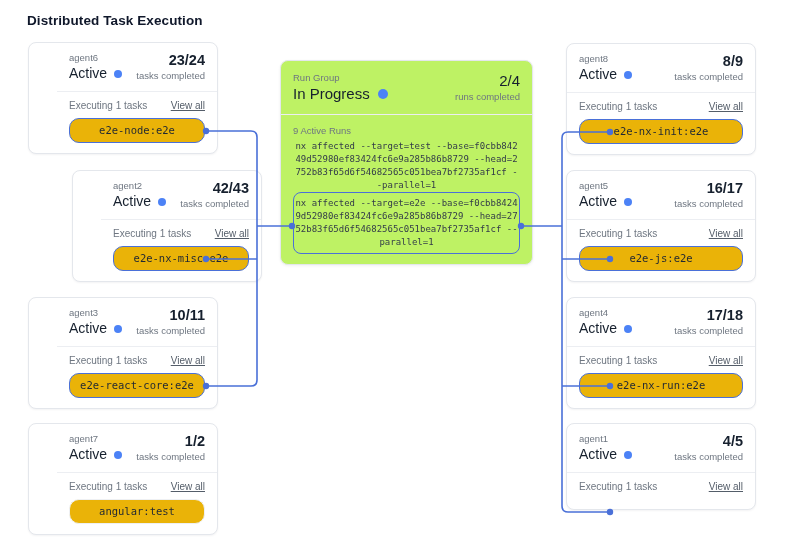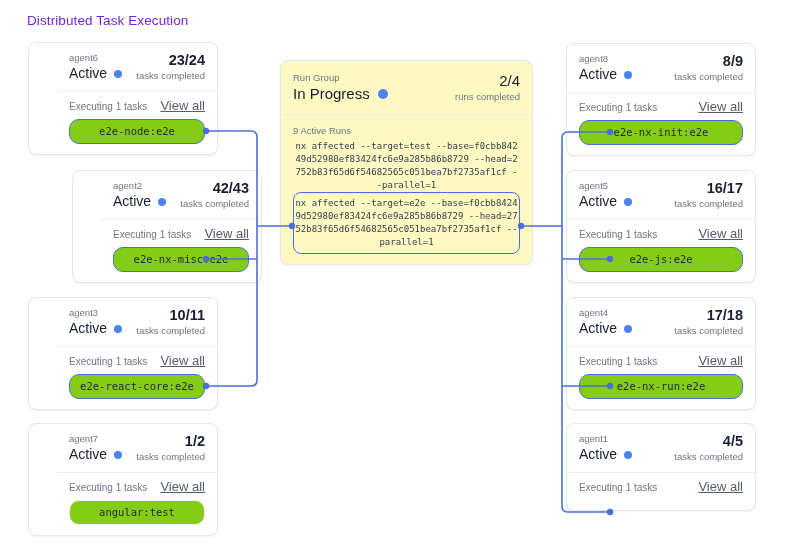--- a/index.html
+++ b/index.html
@@ -8,46 +8,46 @@
     --ink:#16202e;
     --muted:#6e7681;
     --card-border:#e4e7ec;
     --divider:#eceef2;
   }
   *{box-sizing:border-box;margin:0;padding:0;}
   html,body{background:#fff;}
   body{font-family:"Liberation Sans",sans-serif;}
   .stage{position:relative;width:800px;height:549px;background:#fff;overflow:hidden;}
 
-  .page-title{position:absolute;left:27px;top:13px;font-size:13.5px;font-weight:400;color:#6d28d9;letter-spacing:.1px;}
+  .page-title{position:absolute;left:27px;top:13px;font-size:13.5px;font-weight:700;color:#0f172a;letter-spacing:.1px;}
 
   
   .agent-card{position:absolute;width:190px;background:#fff;border:1px solid var(--card-border);
     border-radius:8px;box-shadow:0 1px 2px rgba(16,24,40,.05);}
   .col-left .agent-card{left:28px;padding-left:28px;}
   .col-right .agent-card{left:566px;}
   .agent-header{display:flex;justify-content:space-between;padding:9px 12px 8px;}
   .agent-name{font-size:9.5px;line-height:12px;color:var(--muted);}
   .agent-status{font-size:14px;line-height:19px;color:var(--ink);display:flex;align-items:center;gap:7px;}
   .dot{width:8px;height:8px;border-radius:50%;background:var(--status-dot);display:inline-block;}
   .agent-header-right{text-align:right;}
   .agent-count{font-size:14.5px;line-height:17px;color:var(--ink);font-weight:bold;}
   .count-label{font-size:9.5px;line-height:13px;color:var(--muted);}
   .card-divider{height:1px;background:var(--divider);}
   .agent-footer{padding:8px 12px 10px;}
   .exec-row{display:flex;justify-content:space-between;align-items:baseline;margin-bottom:6px;}
   .exec-label{font-size:10px;line-height:12px;color:var(--muted);}
-  .view-all{font-size:13px;line-height:12px;color:#545d69;text-decoration:underline;cursor:pointer;}
+  .view-all{font-size:10px;line-height:12px;color:#545d69;text-decoration:underline;cursor:pointer;}
   .task-pill{height:25px;border:1.5px solid var(--accent);border-radius:10px;
     font-family:"DejaVu Sans Mono",monospace;font-size:10.5px;line-height:22px;
-    color:#1f2733;text-align:center;background:#84cc16;white-space:nowrap;overflow:hidden;}
+    color:#1f2733;text-align:center;background:#eab308;white-space:nowrap;overflow:hidden;}
   .task-pill.plain{border-color:#eef0f3;}
 
   
-  .run-card{position:absolute;left:280px;top:60px;width:253px;background:#fef9c3;
+  .run-card{position:absolute;left:280px;top:60px;width:253px;background:#bef264;
     border:1px solid var(--card-border);border-radius:8px;box-shadow:0 1px 3px rgba(16,24,40,.06);}
   .run-header{display:flex;justify-content:space-between;padding:11px 12px 10px;}
   .run-label{font-size:9.5px;line-height:12px;color:var(--muted);}
   .run-status{font-size:15px;line-height:20px;color:var(--ink);display:flex;align-items:center;gap:8px;}
   .run-status .dot{width:10px;height:10px;}
   .run-count{font-size:15px;line-height:18px;color:var(--ink);text-align:right;}
   .run-count-label{font-size:9.5px;line-height:14px;color:var(--muted);text-align:right;}
   .run-body{padding:10px 12px 10px;}
   .active-runs{font-size:9.5px;line-height:12px;color:var(--muted);margin-bottom:3px;}
   .cmd{font-family:"DejaVu Sans Mono",monospace;font-size:9px;line-height:13px;color:#333c49;

